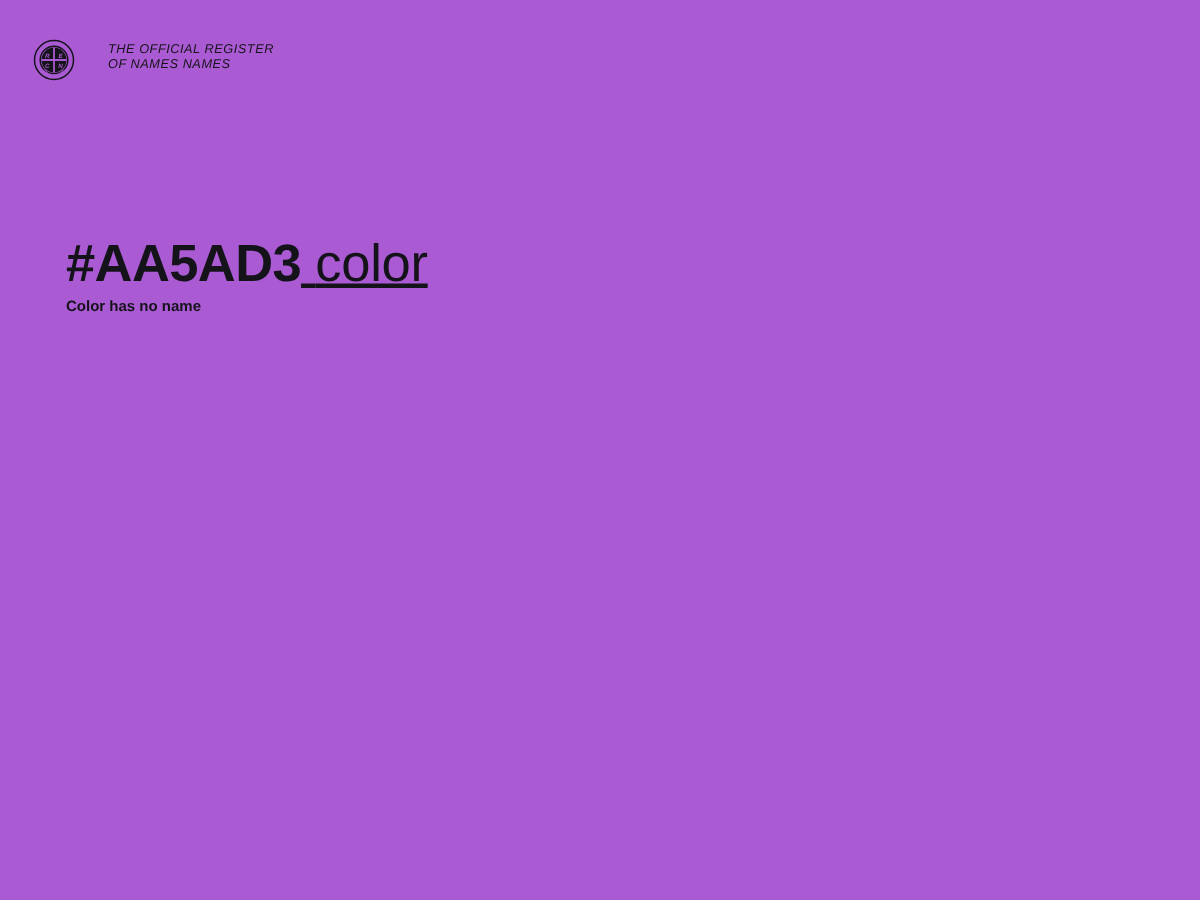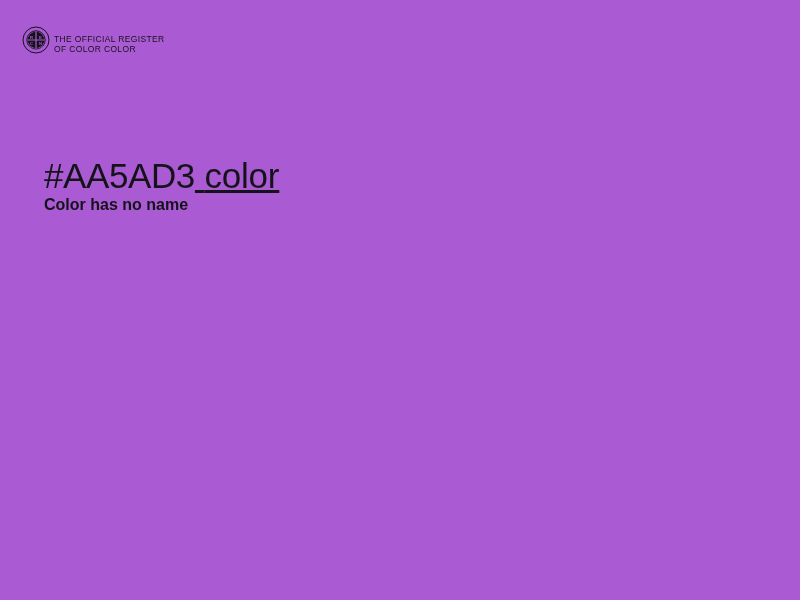--- a/index.html
+++ b/index.html
@@ -19,22 +19,23 @@
     height: 600px;
     background: #aa5ad3;
   }
 
   
   .brand {
     position: absolute;
     left: 22px;
     top: 26px;
     display: flex;
-    align-items: flex-end;
-    gap: 4px;
+    align-items: flex-start;
+    gap: 22px;
+    font-style: italic;
   }
   .brand-seal {
     width: 28px;
     height: 28px;
     flex: 0 0 28px;
     display: block;
   }
   .brand-text {
     display: flex;
     flex-direction: column;
@@ -55,34 +56,34 @@
     position: absolute;
     left: 44px;
     top: 131px;
     font-size: 35px;
     line-height: 44px;
     color: #15131a;
     white-space: nowrap;
     font-weight: 400;
   }
   .headline .hex {
-    font-weight: 400;
+    font-weight: 700;
     letter-spacing: -0.4px;
   }
   .headline .word {
     font-weight: 400;
     letter-spacing: -0.2px;
     text-decoration: underline;
   }
 
   .subline {
     position: absolute;
     left: 44px;
     top: 198px;
-    font-size: 16px;
+    font-size: 10px;
     line-height: 14px;
     font-weight: 700;
     color: #15131a;
     white-space: nowrap;
   }
 </style>
 </head>
 <body style="background: rgb(170, 90, 211);">
 
 <div class="page" style="background: rgb(170, 90, 211);">
@@ -96,21 +97,21 @@
         <path d="M14 5.7 L14 22.3 M5.7 14 L22.3 14" stroke="#aa5ad3" stroke-width="1.2"></path>
         <text x="9.6" y="12.6" fill="#aa5ad3" font-family="Liberation Sans, sans-serif" font-size="4.2" font-weight="700" text-anchor="middle">R</text>
         <text x="18.4" y="12.6" fill="#aa5ad3" font-family="Liberation Sans, sans-serif" font-size="4.2" font-weight="700" text-anchor="middle">E</text>
         <text x="9.6" y="19.2" fill="#aa5ad3" font-family="Liberation Sans, sans-serif" font-size="4.2" font-weight="700" text-anchor="middle">C</text>
         <text x="18.4" y="19.2" fill="#aa5ad3" font-family="Liberation Sans, sans-serif" font-size="4.2" font-weight="700" text-anchor="middle">N</text>
         <path d="M7.6 20.4 a7.6 7.6 0 0 0 12.8 0" fill="none" stroke="#aa5ad3" stroke-width="0.6" opacity="0.9"></path>
       </svg>
     </span>
     <span class="brand-text">
       <span class="brand-line">THE OFFICIAL REGISTER</span>
-      <span class="brand-line">OF COLOR COLOR</span>
+      <span class="brand-line">OF NAMES NAMES</span>
     </span>
   </div>
 
   <h1 class="headline">
     <span class="hex">#AA5AD3</span><span class="word">&nbsp;<span>color</span></span>
   </h1>
 
   <div class="subline">Color has no name</div>
 
 </div>

